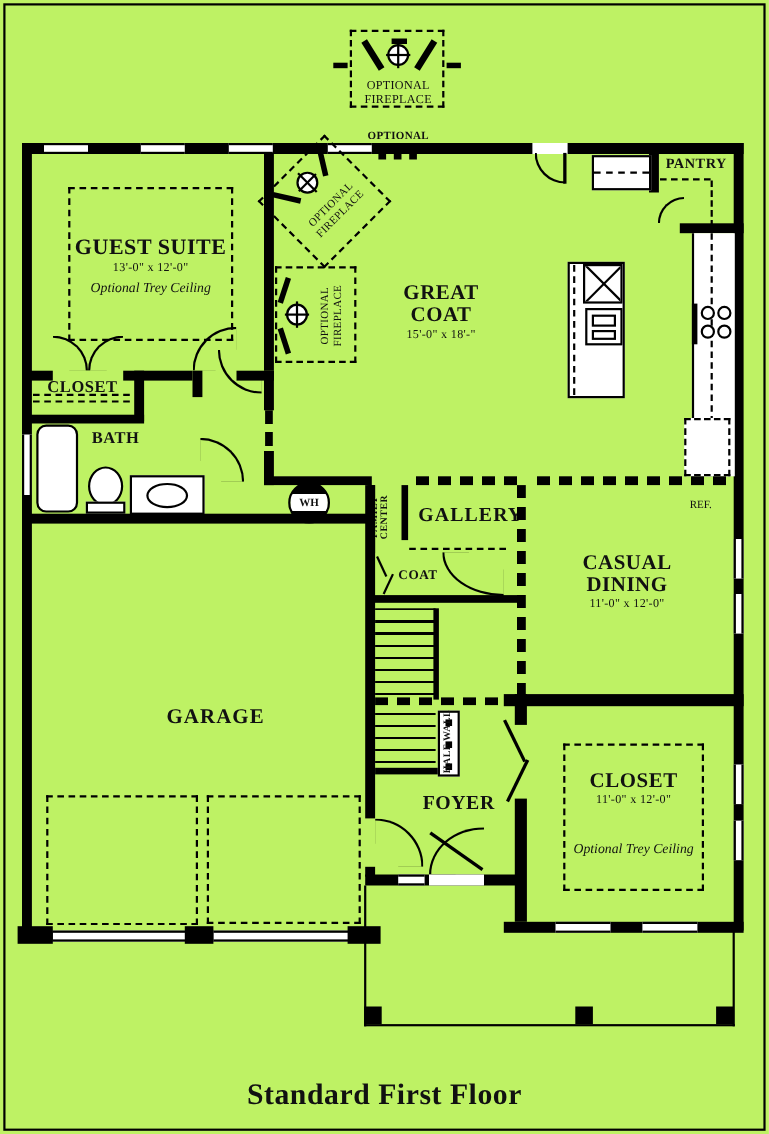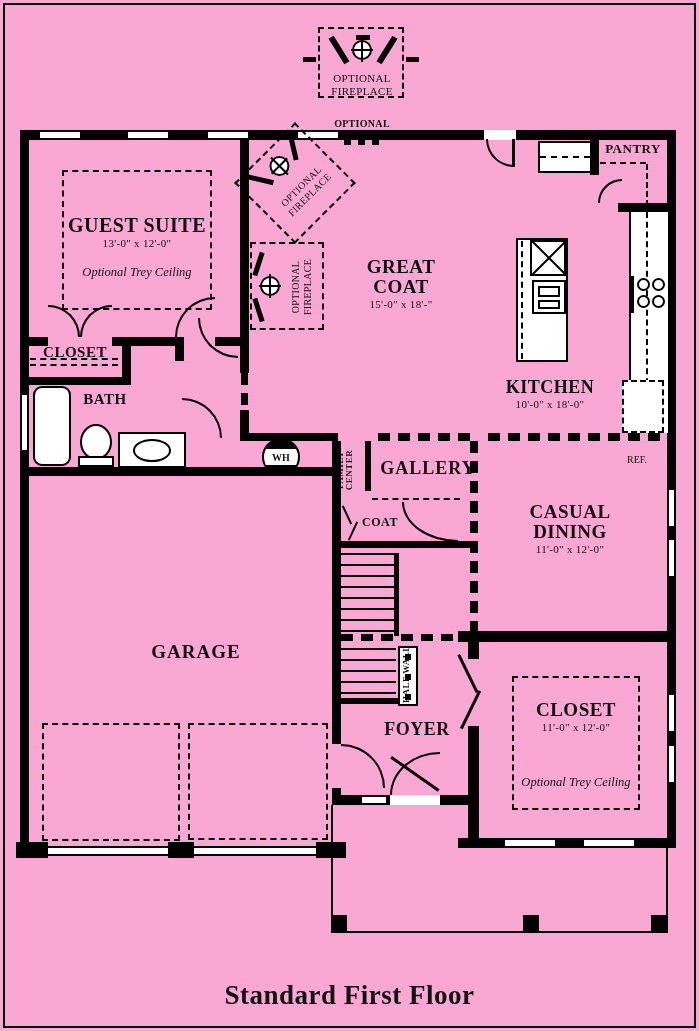--- a/index.html
+++ b/index.html
@@ -1,30 +1,30 @@
 <!DOCTYPE html>
 <html><head>
 <meta charset="utf-8">
 <style>
   html,body{margin:0;padding:0;background:#fff;}
-  #stage{position:relative;width:699px;height:1031px;background:#f9a8d4;overflow:hidden;
+  #stage{position:relative;width:699px;height:1031px;background:#bef264;overflow:hidden;
          font-family:"Liberation Serif","DejaVu Serif",serif;color:#111;}
   .a{position:absolute;box-sizing:border-box;}
   .wall{background:#000;}
   .thin{background:#000;}
   .dashw-h{background:repeating-linear-gradient(90deg,#000 0 12px,transparent 12px 20px);}
   .dashw-v{background:repeating-linear-gradient(180deg,#000 0 12px,transparent 12px 20px);}
   .dashbox{border:2px dashed #000;background:transparent;}
   .win-h{background:#fff;border-top:2px solid #000;border-bottom:2px solid #000;}
   .win-v{background:#fff;border-left:2px solid #000;border-right:2px solid #000;}
   .treads{background:repeating-linear-gradient(180deg,#000 0 2px,transparent 2px 11px);}
   .lbl{text-align:center;line-height:1.05;}
   .rname{font-weight:bold;letter-spacing:.5px;}
   .rdims{font-size:11px;margin-top:2px;letter-spacing:.3px;}
-  .rnote{font-style:italic;font-size:12.5px;margin-top:16px;}
+  .rnote{font-style:italic;font-size:12.5px;margin-top:5px;}
   .fixture{border:2px solid #000;background:#fff;}
   .rot90{transform:rotate(-90deg);}
   .circ{border:2px solid #000;border-radius:50%;background:#fff;}
   .smalltxt{font-size:10px;letter-spacing:.3px;text-align:center;line-height:1.15;}
 </style>
 </head>
 <body>
 
 <div id="stage">
   <div class="a" style="left:3px;top:3px;right:3px;bottom:3px;border:2px solid #000;"></div>
@@ -174,24 +174,20 @@
     <div class="a wall" style="left:-7px;top:15px;width:48px;height:2px;transform:rotate(-45deg);"></div>
   </div>
   <div class="a fixture" style="left:532px;top:280px;width:34px;height:34px;"></div>
   <div class="a fixture" style="left:538px;top:286px;width:22px;height:11px;"></div>
   <div class="a fixture" style="left:538px;top:300px;width:22px;height:9px;"></div>
 
   <div class="a" style="left:622px;top:380px;width:42px;height:53px;border:2px dashed #000;background:#fff;">
     <div class="a" style="left:3px;top:33px;font-size:10px;margin-top:39px;">REF.</div>
   </div>
 
-  <div class="a lbl" style="left:498px;top:378px;width:104px;">
-    <div class="rname" style="font-size:18px;">KITCHEN</div>
-    <div class="rdims">10'-0" x 18'-0"</div>
-  </div>
 
   <div class="a wall" style="left:240px;top:433px;width:98px;height:8px;"></div>
   <div class="a dashw-h" style="left:378px;top:433px;width:92px;height:8px;"></div>
   <div class="a dashw-h" style="left:488px;top:433px;width:180px;height:8px;"></div>
 
   <div class="a" style="left:262px;top:438px;width:38px;height:38px;border:2px solid #000;border-radius:50%;overflow:hidden;background:linear-gradient(180deg,#000 0 9px,#fff 9px 25px,#000 25px 38px);">
     <div class="a" style="left:0;right:0;top:12px;text-align:center;font-size:10px;font-weight:bold;">WH</div>
   </div>
 
   <div class="a wall" style="left:334px;top:441px;width:7px;height:62px;"></div>

